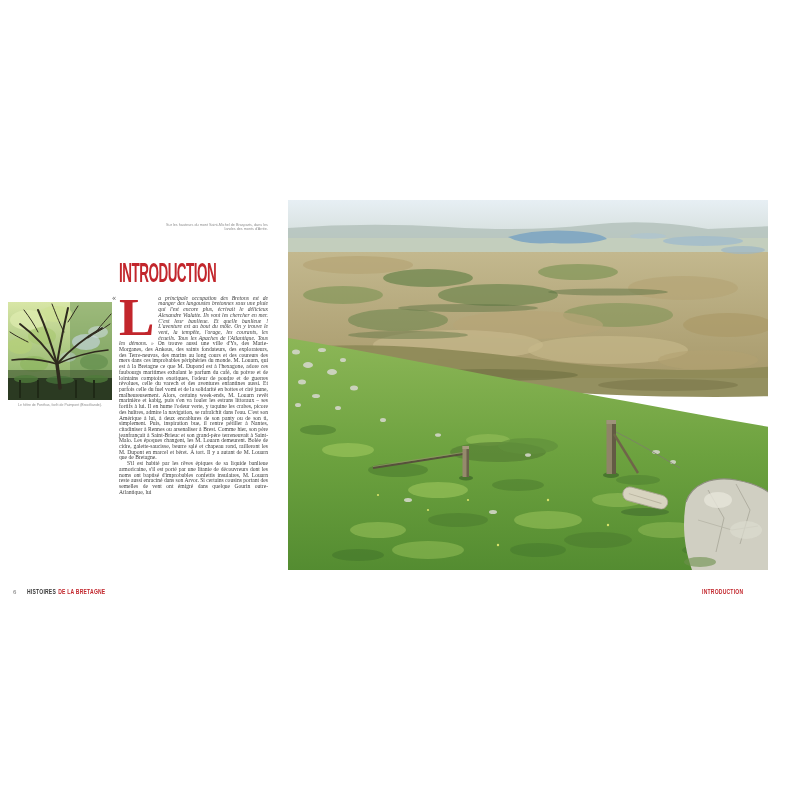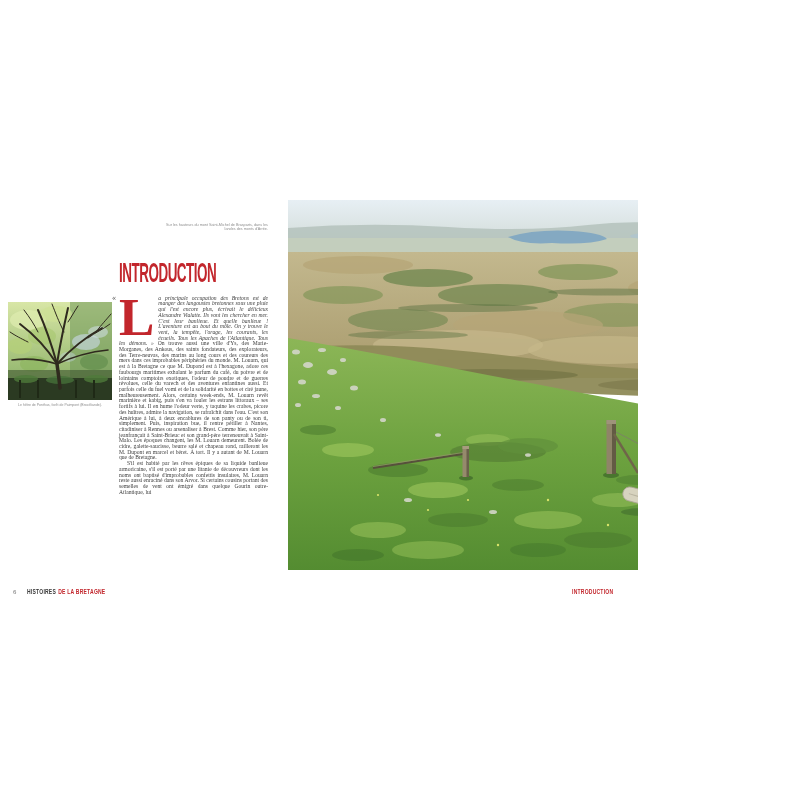--- a/index.html
+++ b/index.html
@@ -1,16 +1,16 @@
 <!DOCTYPE html>
 <html><head>
 <meta charset="utf-8">
 <style>
   html,body{margin:0;padding:0;background:#ffffff;}
-  .spread{position:relative;width:638px;height:800px;background:#ffffff;overflow:hidden;
+  .spread{position:relative;width:768px;height:800px;background:#ffffff;overflow:hidden;
           font-family:"Liberation Sans",sans-serif;}
 
   
   .main-photo{position:absolute;left:288px;top:200px;width:487px;height:370px;display:block;}
 
   
   .tree-photo{position:absolute;left:8px;top:302px;width:104px;height:98px;display:block;}
   .tree-caption{position:absolute;left:2px;top:403px;width:116px;overflow:visible;}
   .tree-caption-inner{width:232px;transform:scale(0.5);transform-origin:0 0;text-align:center;
           font-size:7px;line-height:8px;color:#8d8d8d;font-family:"Liberation Sans",sans-serif;}

